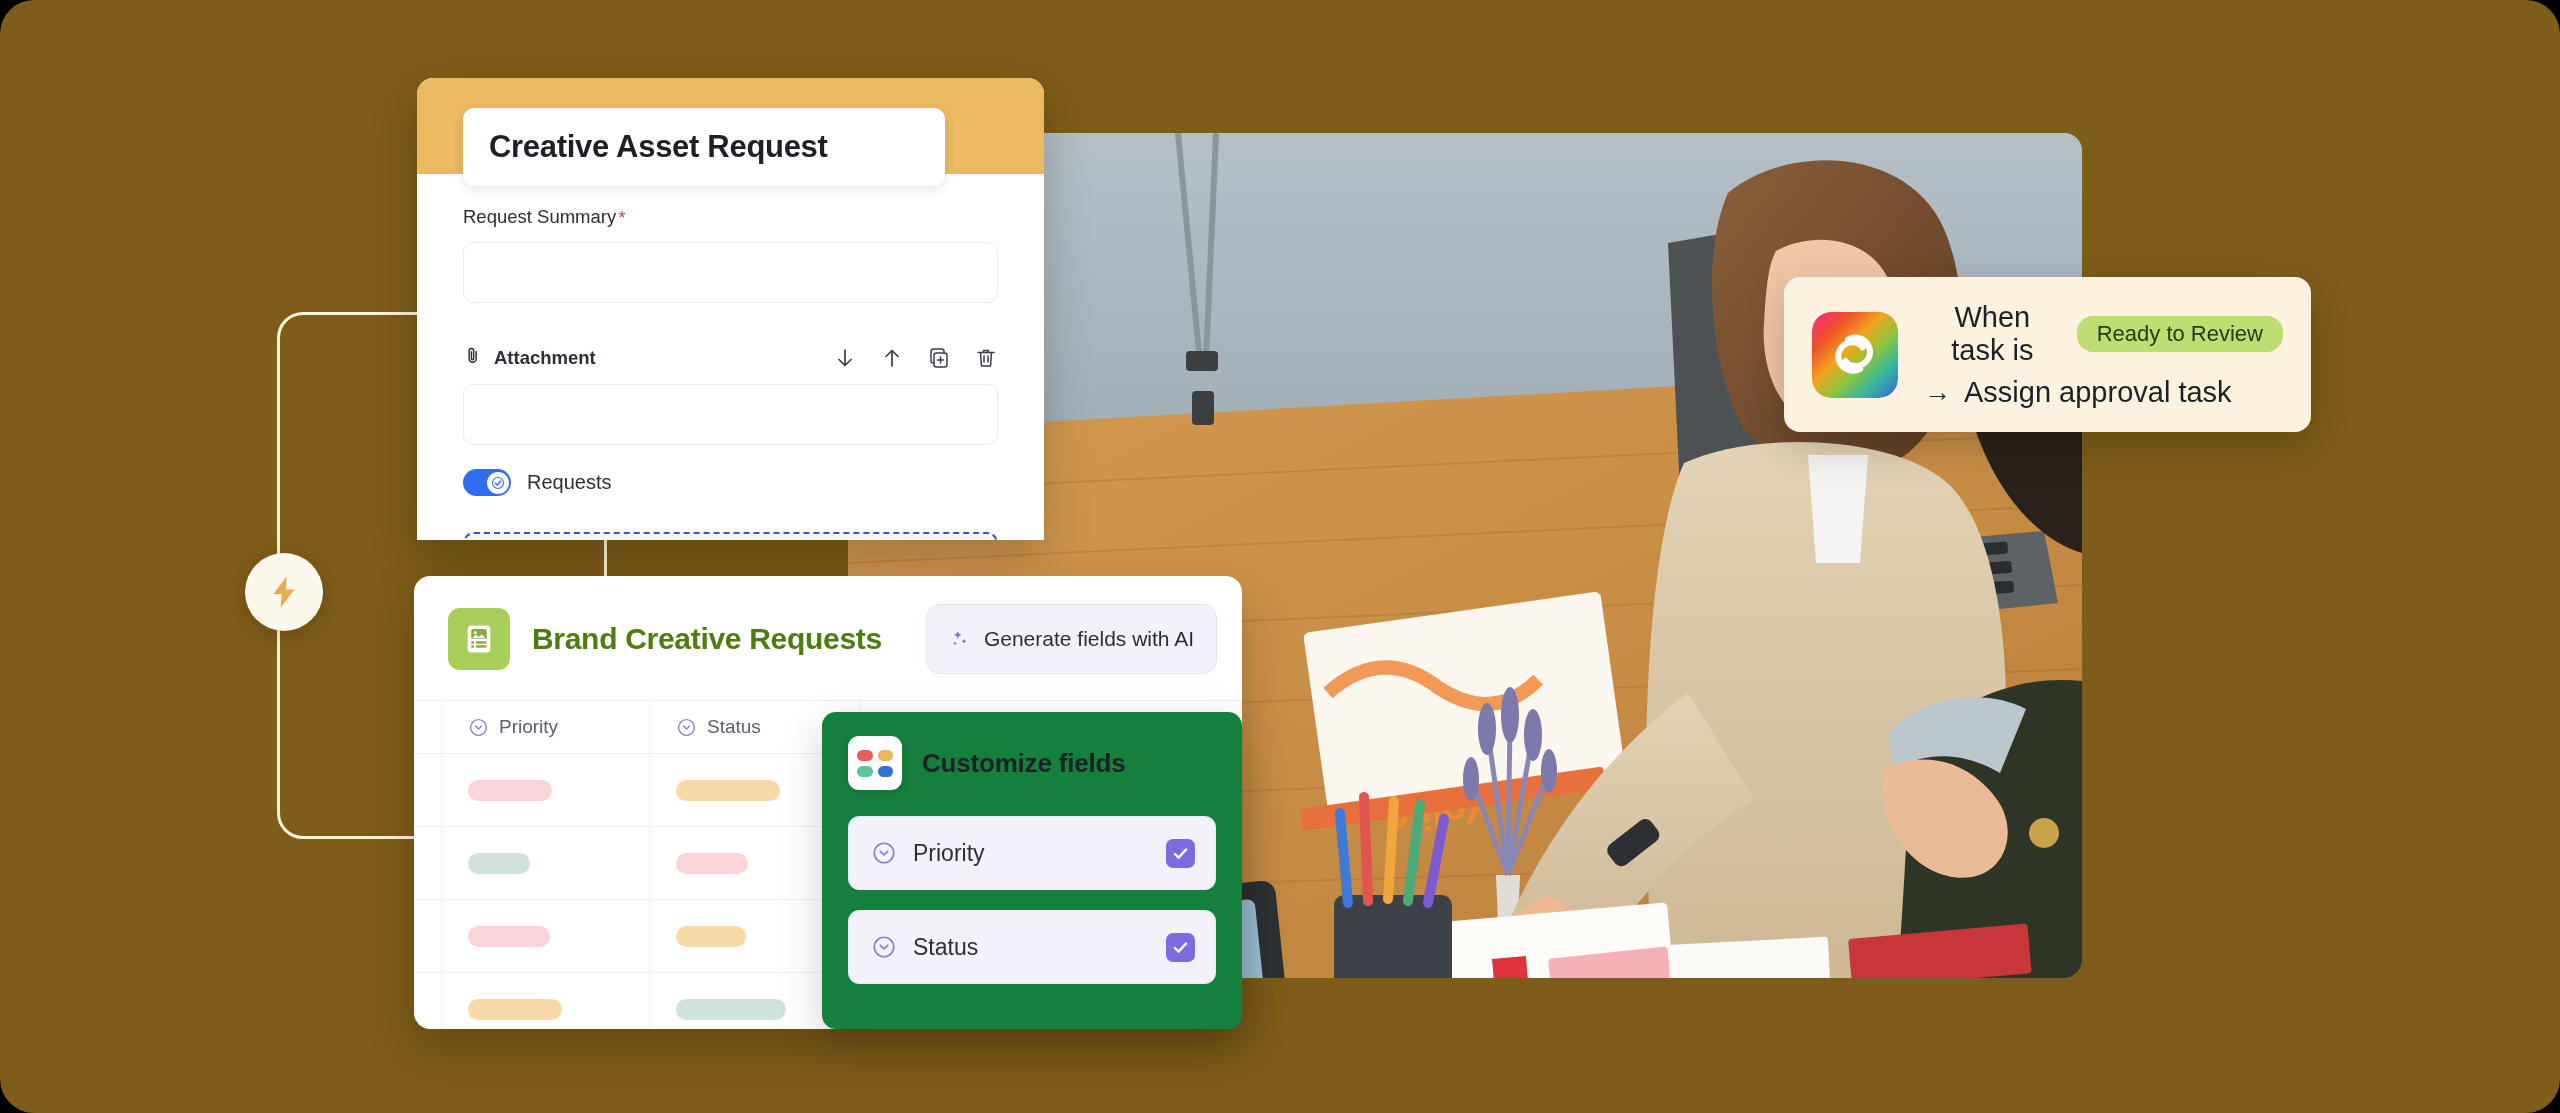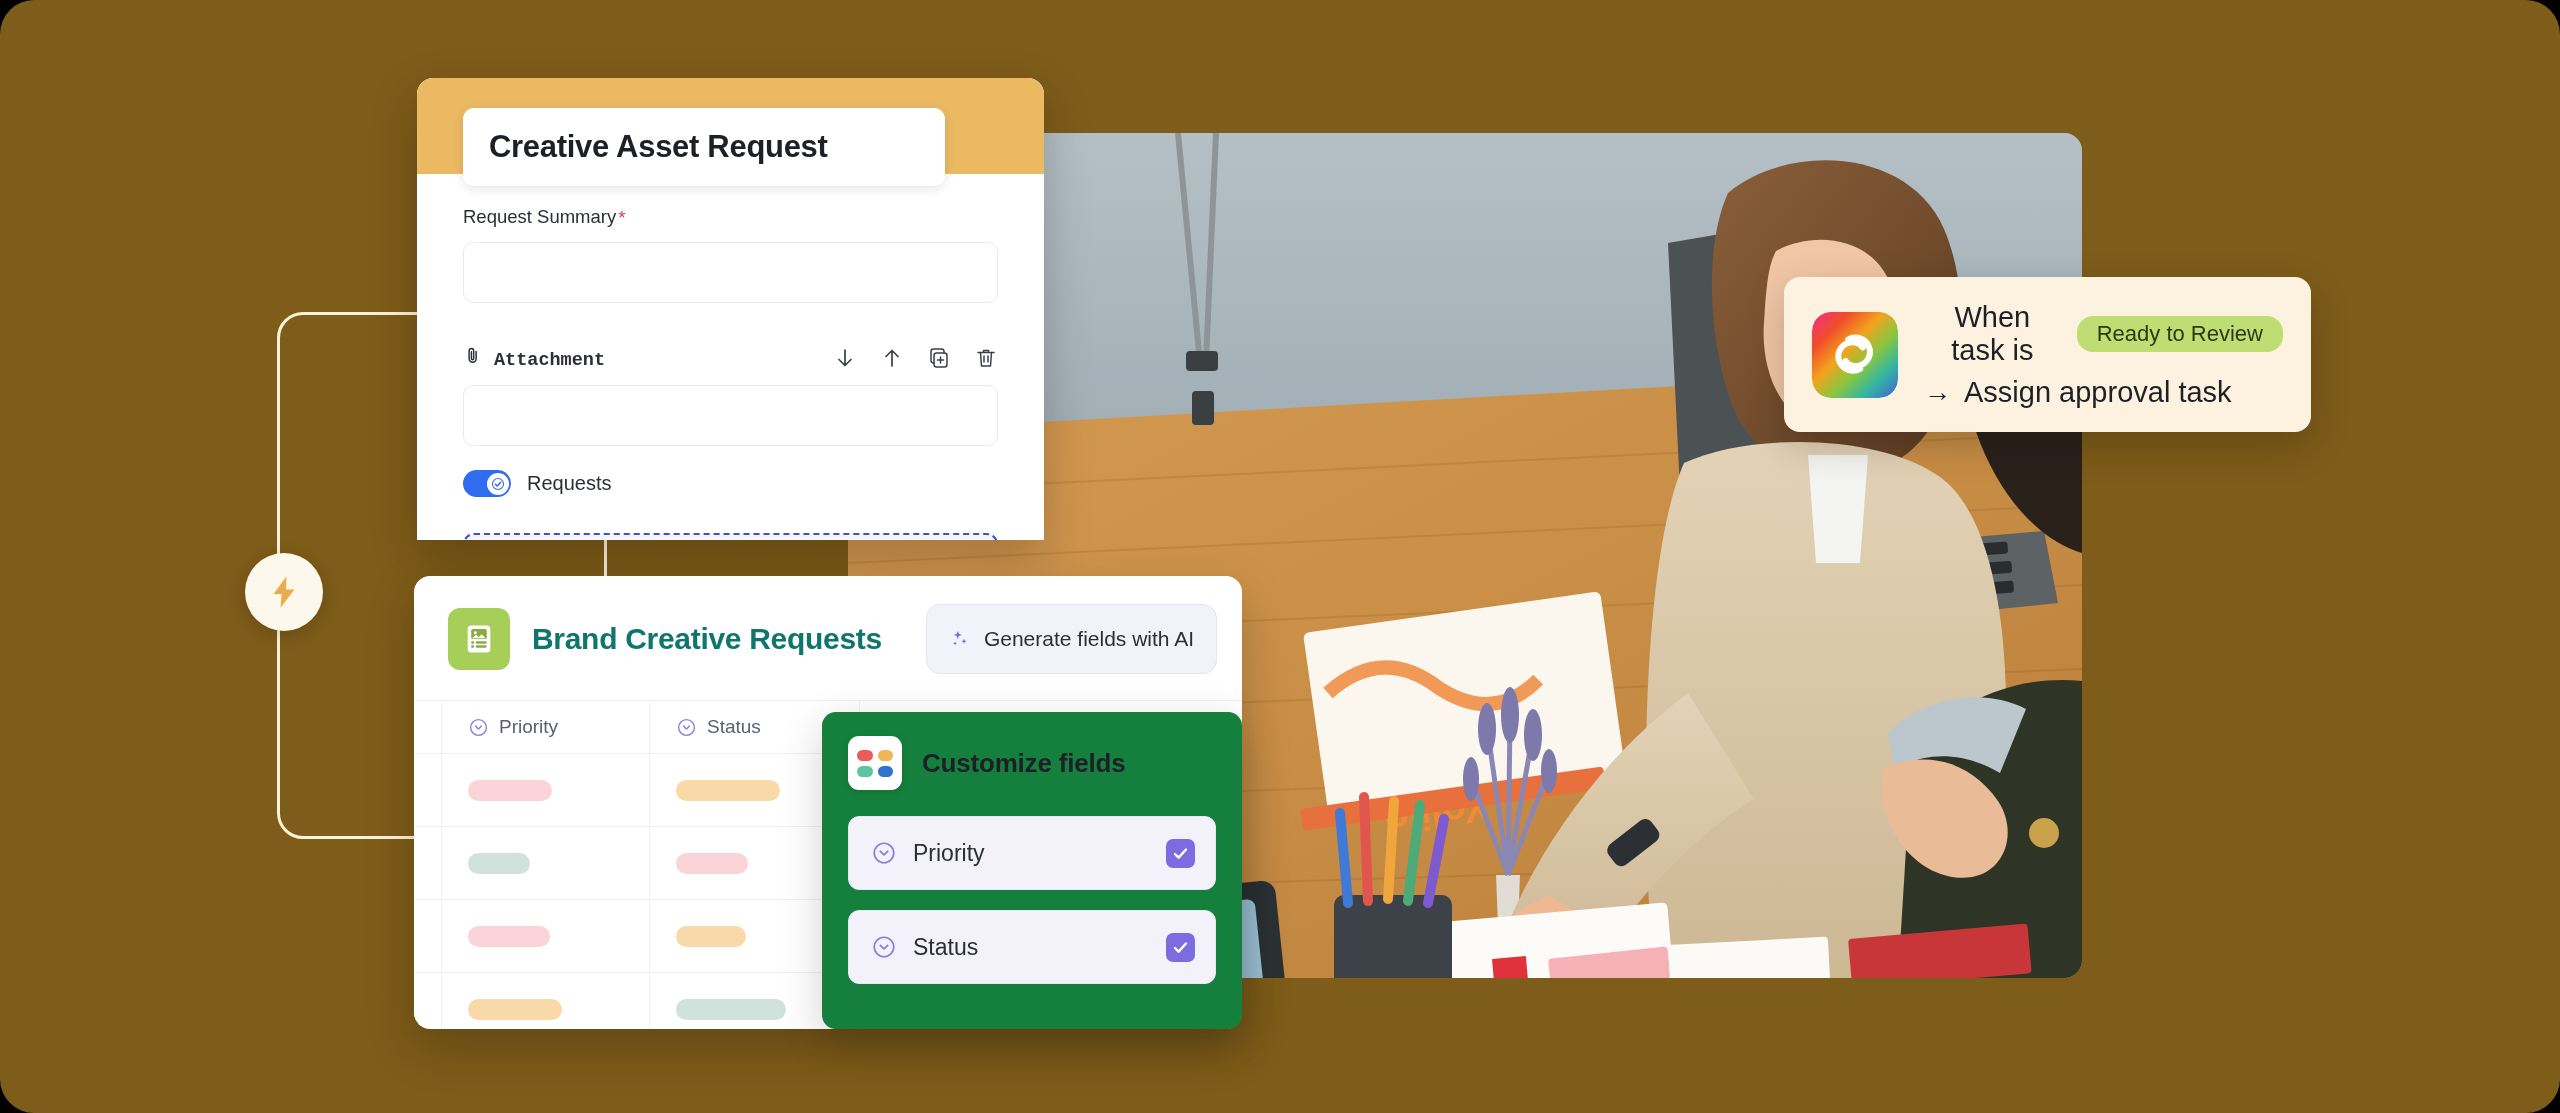--- a/index.html
+++ b/index.html
@@ -91,21 +91,21 @@
   .req-star { color: #d63a63; font-size: 19px; line-height: 1; }
   .field-box {
     height: 61px; border: 1.6px solid #e9ebef;
     border-radius: 10px; background: #fff;
   }
 
   .attach-row {
     display: flex; align-items: center;
     margin-top: 42px; margin-bottom: 14px;
   }
-  .attach-left { display:flex; align-items:flex-end; gap: 10px; font-family: Liberation Mono, monospace; }
+  .attach-left { display:flex; align-items:center; gap: 10px; }
   .attach-left .lbl { font-size: 18.5px; font-weight: 700; color: #2b2f36; }
   .attach-icons { margin-left: auto; display:flex; align-items:center; gap: 23px; }
   .attach-icons svg { display:block; width: 24px; height: 24px; }
 
   .toggle-row { display:flex; align-items:center; gap: 16px; margin-top: 24px; }
   .toggle {
     width: 48px; height: 27px; border-radius: 14px; background: #2f6cf0;
     position: relative; flex: none;
   }
   .toggle .knob {
@@ -137,21 +137,21 @@
   }
   .brand-header {
     display:flex; align-items:center; gap: 22px;
     padding: 28px 30px 26px 34px;
   }
   .brand-icon {
     width: 62px; height: 62px; border-radius: 12px; background: #a8ce5a;
     display:flex; align-items:center; justify-content:center; flex:none;
   }
   .brand-icon svg { width: 34px; height: 34px; display:block; }
-  .brand-title { font-size: 30px; font-weight: 700; color: #0f766e; letter-spacing: -.3px; white-space: nowrap; }
+  .brand-title { font-size: 30px; font-weight: 700; color: #4d7c0f; letter-spacing: -.3px; white-space: nowrap; }
   .ai-btn {
     margin-left: 22px;
     display:flex; align-items:center; gap: 13px;
     background: #f2f2fb; border: 1.5px solid #e3e3f3;
     border-radius: 14px; padding: 22px 22px;
     white-space: nowrap;
   }
   .ai-btn svg { width: 22px; height: 22px; display:block; flex:none; }
   .ai-btn span { font-size: 21px; color: #2b2f36; }
 

